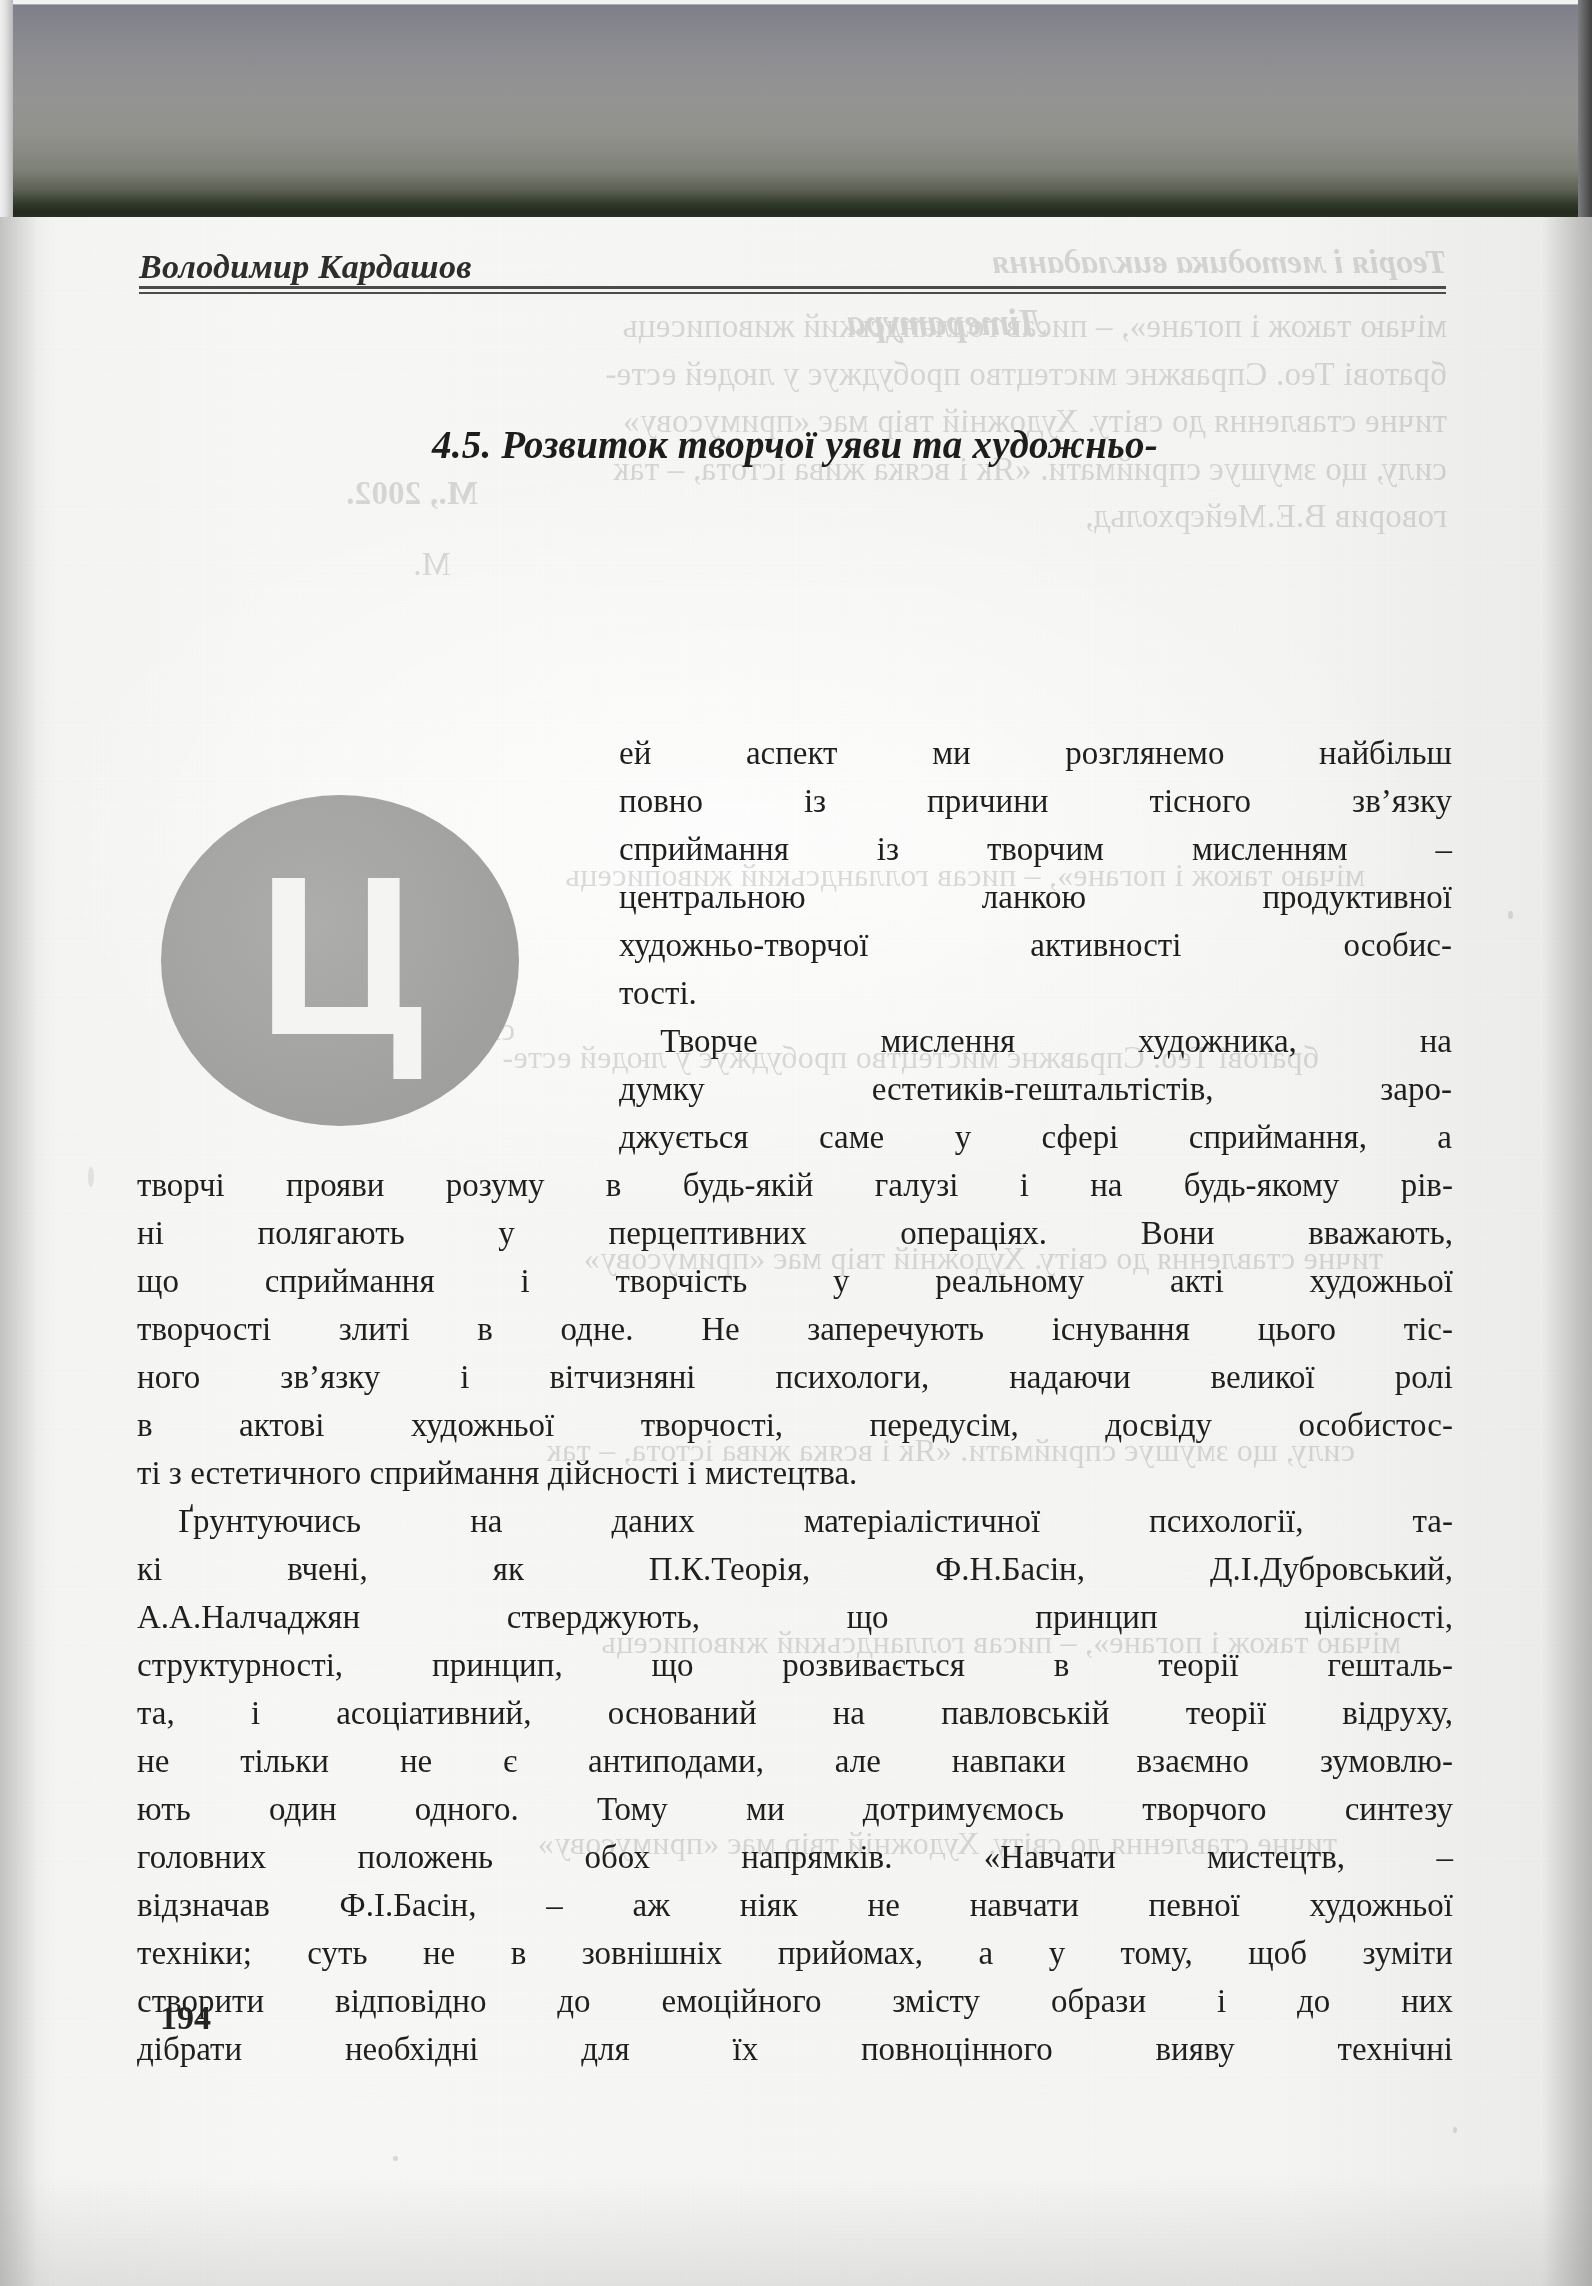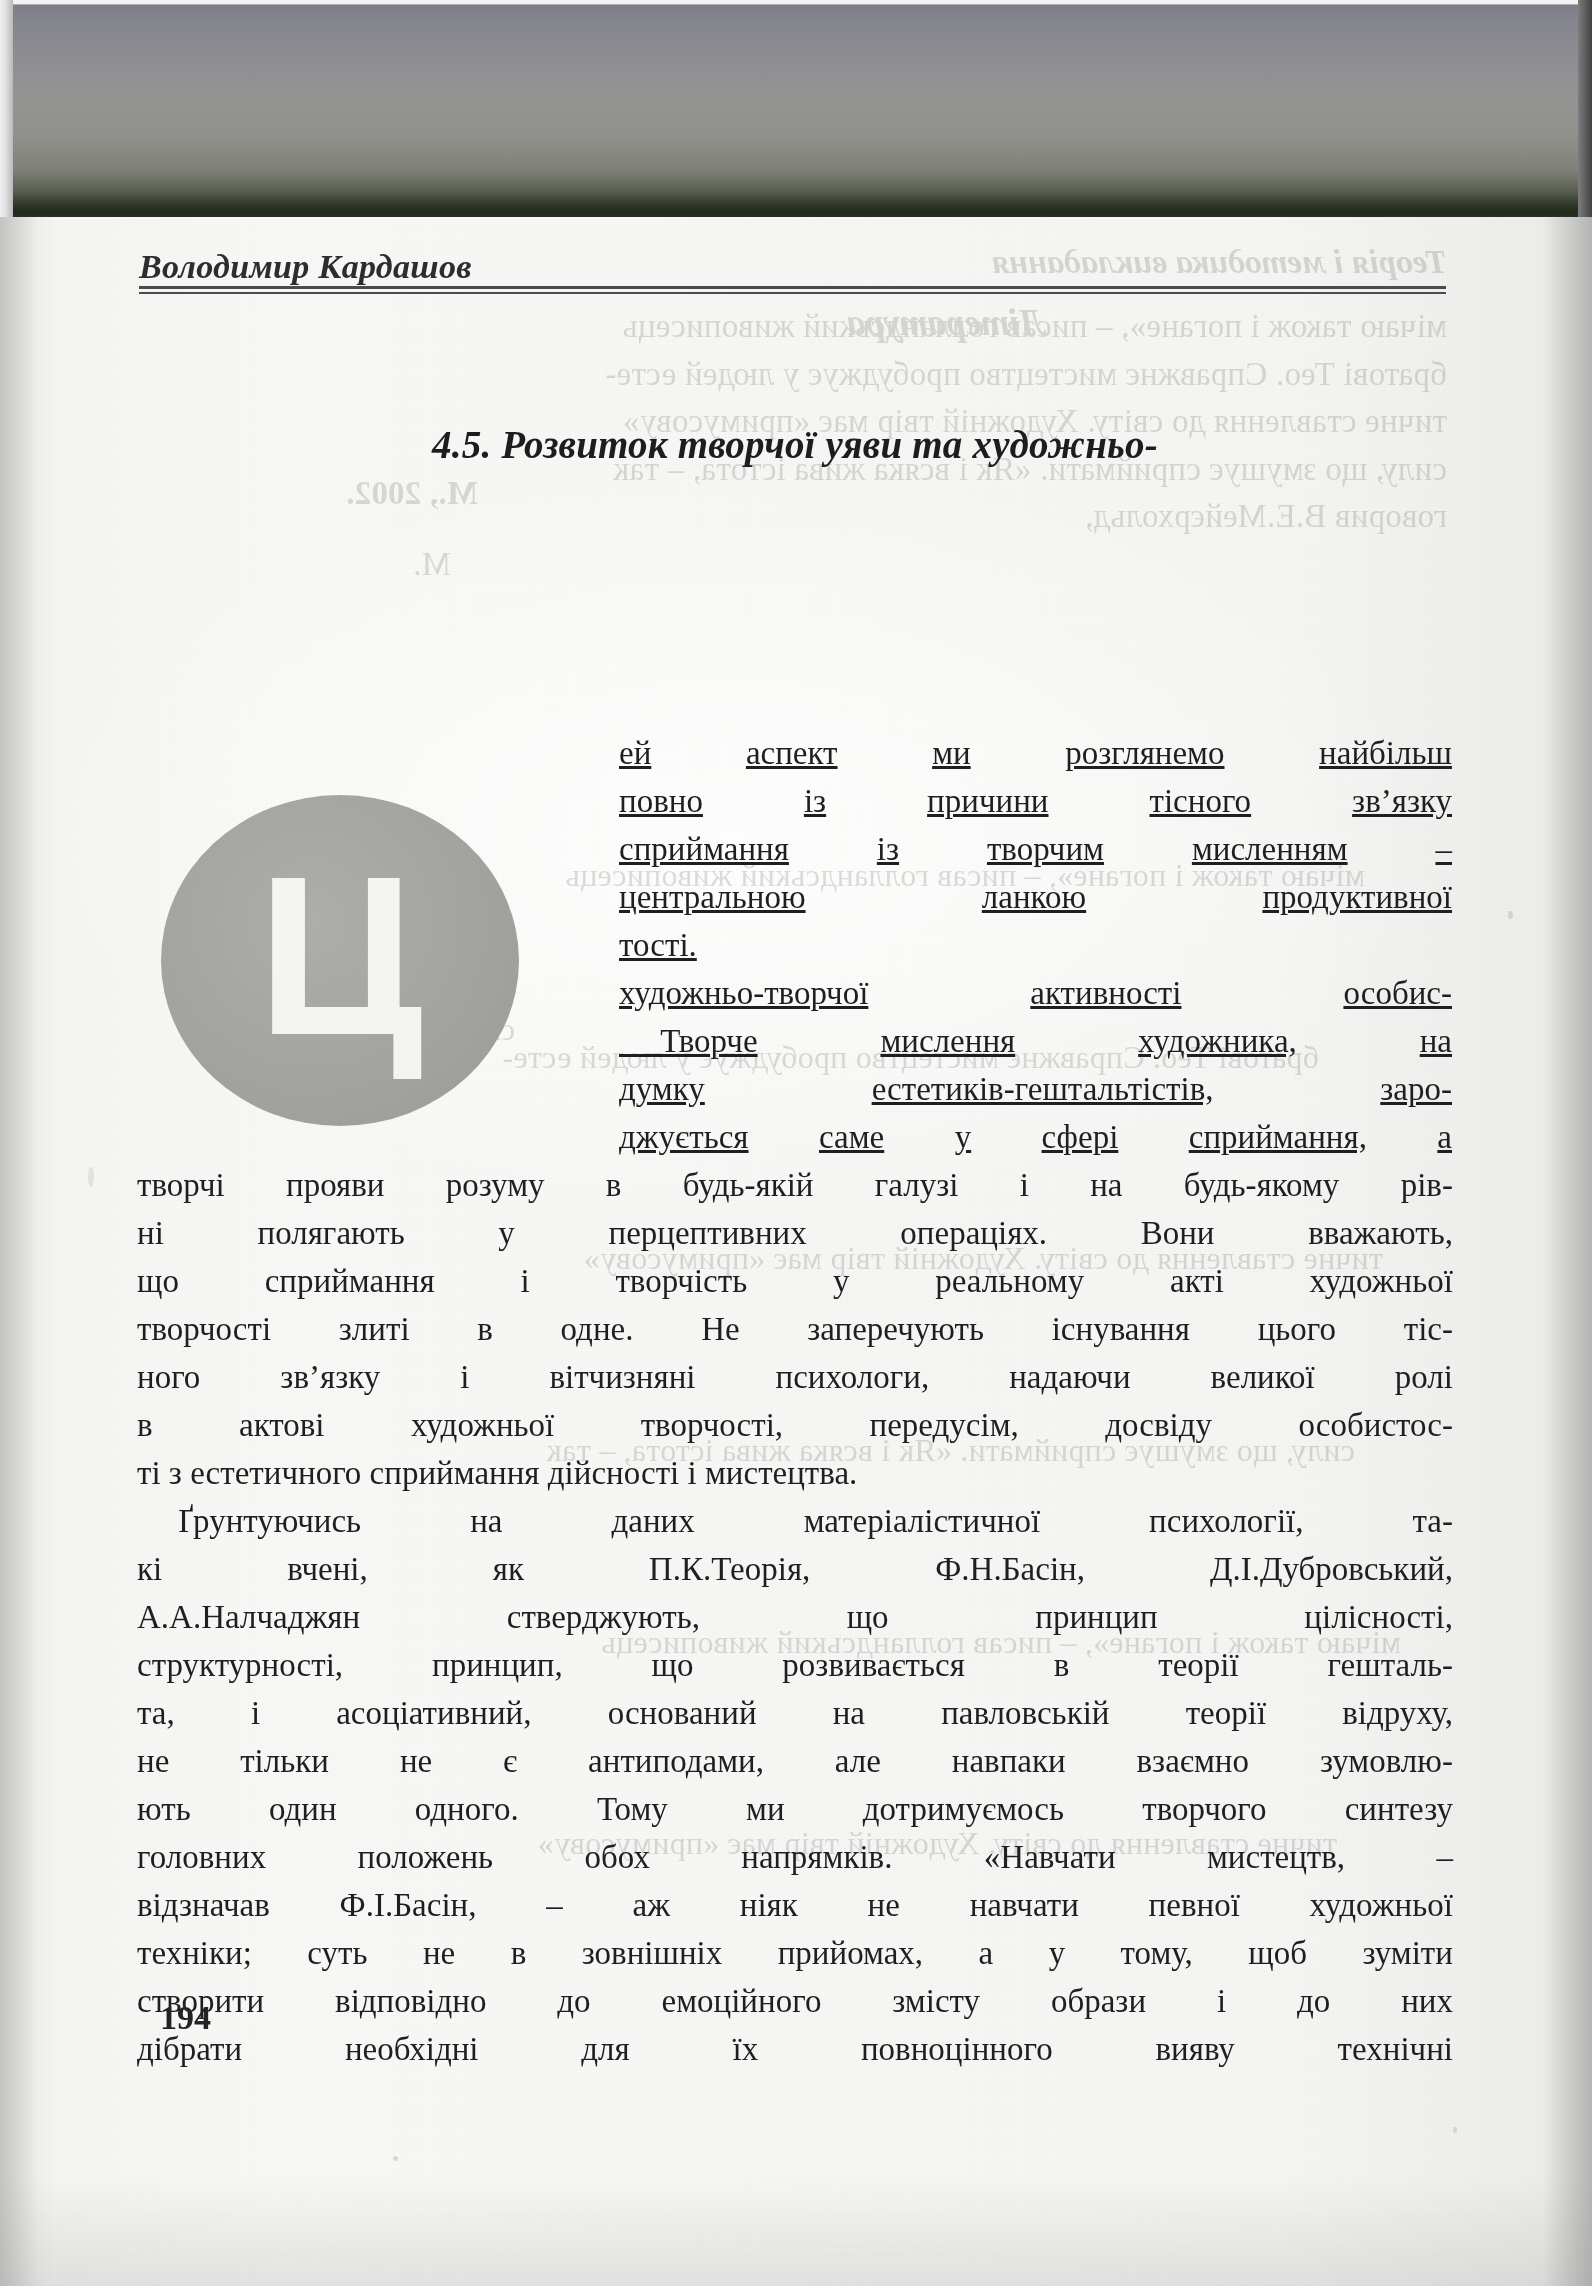--- a/index.html
+++ b/index.html
@@ -76,21 +76,21 @@
       display:flex;align-items:center;justify-content:center;}
   #dropcap-letter{font-family:"Liberation Sans","DejaVu Sans",sans-serif;
       font-size:227px;font-weight:700;color:#f4f4f2;line-height:1;
       transform:translateY(-5.5px);}
 
   
   #body-text{position:absolute;left:137px;top:512px;width:1316px;
       font-size:33px;color:#1f1f1f;line-height:48px;
       text-align:justify;}
   .jline{display:flex;justify-content:space-between;white-space:nowrap;}
-  .jline.wrapped{width:833px;margin-left:482px;text-decoration:underline;}
+  .jline.wrapped{width:833px;margin-left:482px;}
   .jline.full{width:1316px;}
   .jline.last{display:block;}
   .jline.last.wrapped{margin-left:482px;}
   .jline .w{display:inline-block;}
 
   
   #page-number{position:absolute;left:160px;top:1782px;
       font-size:34px;font-weight:700;color:#232323;
       font-family:"Liberation Serif",serif;}
 
@@ -165,26 +165,26 @@
         <span class="w">із</span>
         <span class="w">творчим</span>
         <span class="w">мисленням</span>
         <span class="w">–</span>
       </div>
       <div class="jline wrapped">
         <span class="w">центральною</span>
         <span class="w">ланкою</span>
         <span class="w">продуктивної</span>
       </div>
-      <div class="jline wrapped last">тості.</div>
       <div class="jline wrapped">
         <span class="w">художньо-творчої</span>
         <span class="w">активності</span>
         <span class="w">особис-</span>
       </div>
+      <div class="jline wrapped last">тості.</div>
       <div class="jline wrapped">
         <span class="w">&nbsp;&nbsp;&nbsp;&nbsp;&nbsp;Творче</span>
         <span class="w">мислення</span>
         <span class="w">художника,</span>
         <span class="w">на</span>
       </div>
       <div class="jline wrapped">
         <span class="w">думку</span>
         <span class="w">естетиків-гештальтістів,</span>
         <span class="w">заро-</span>

